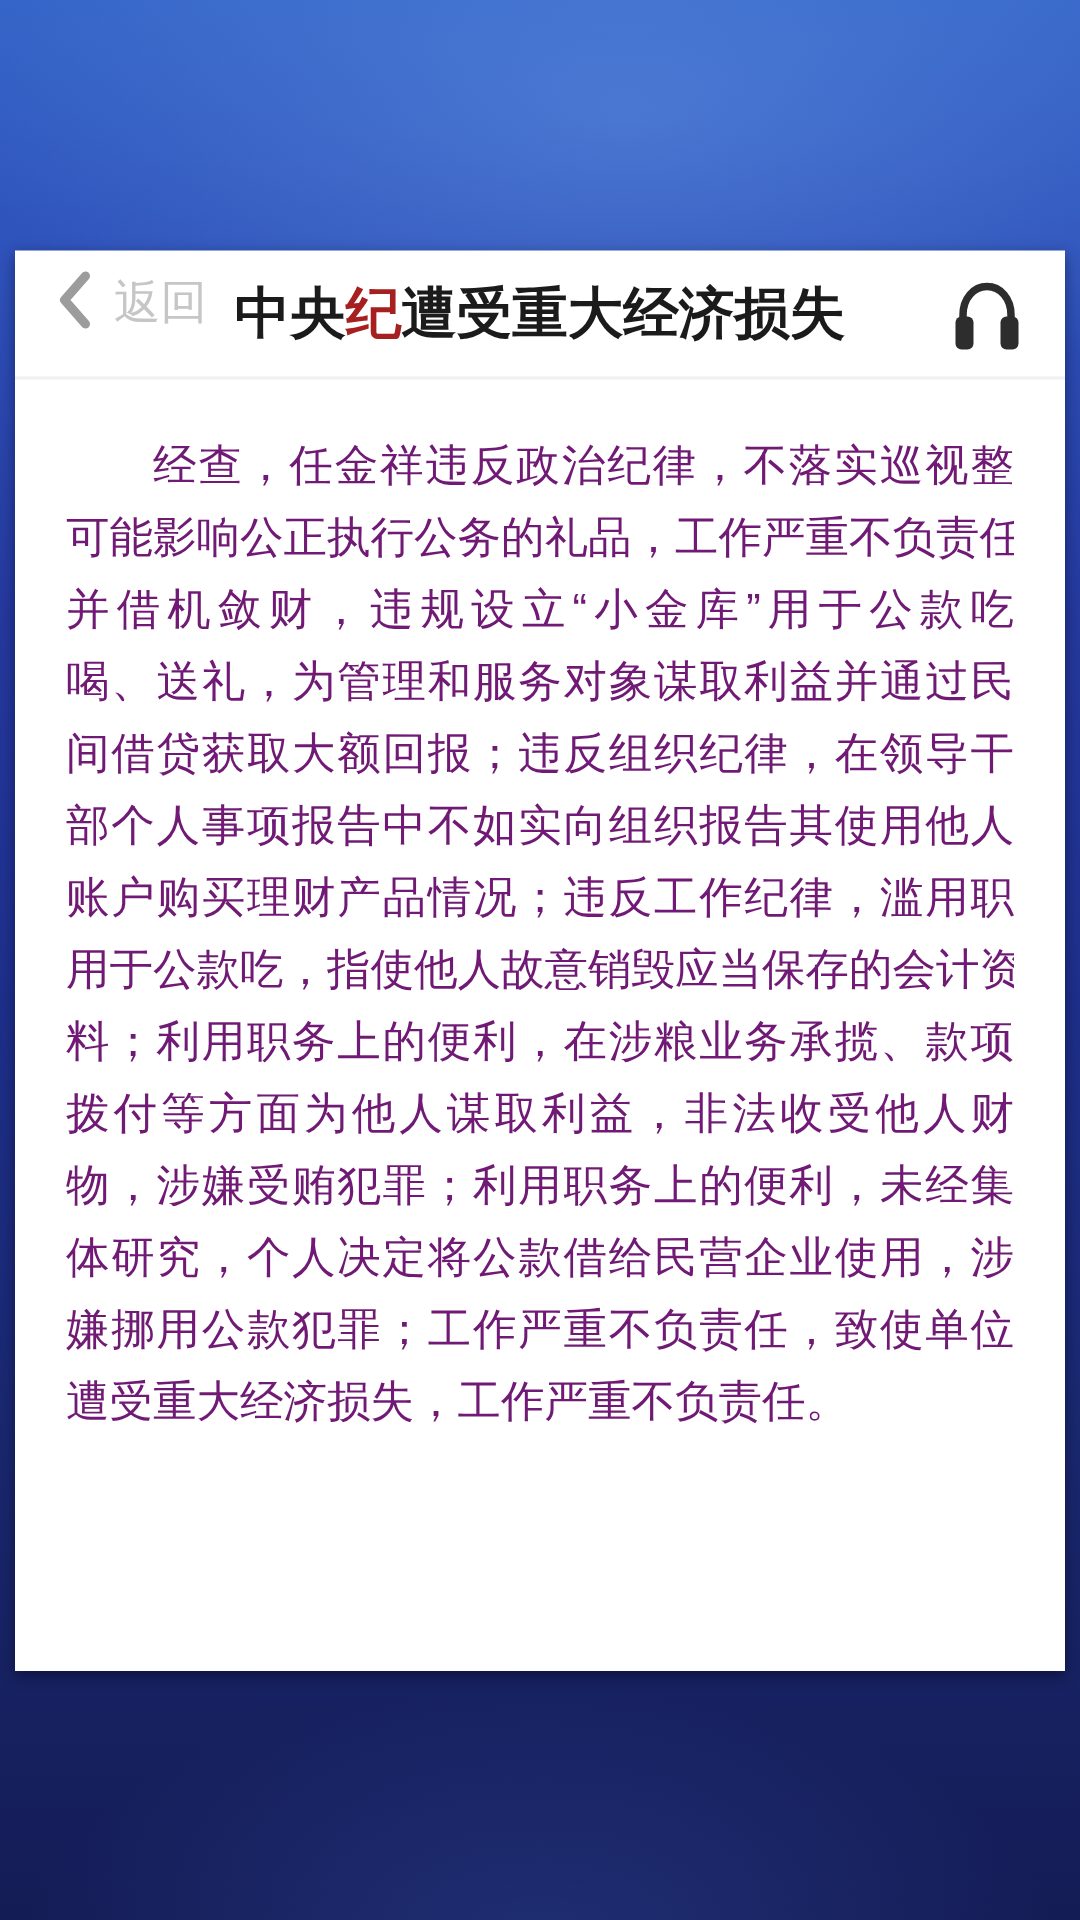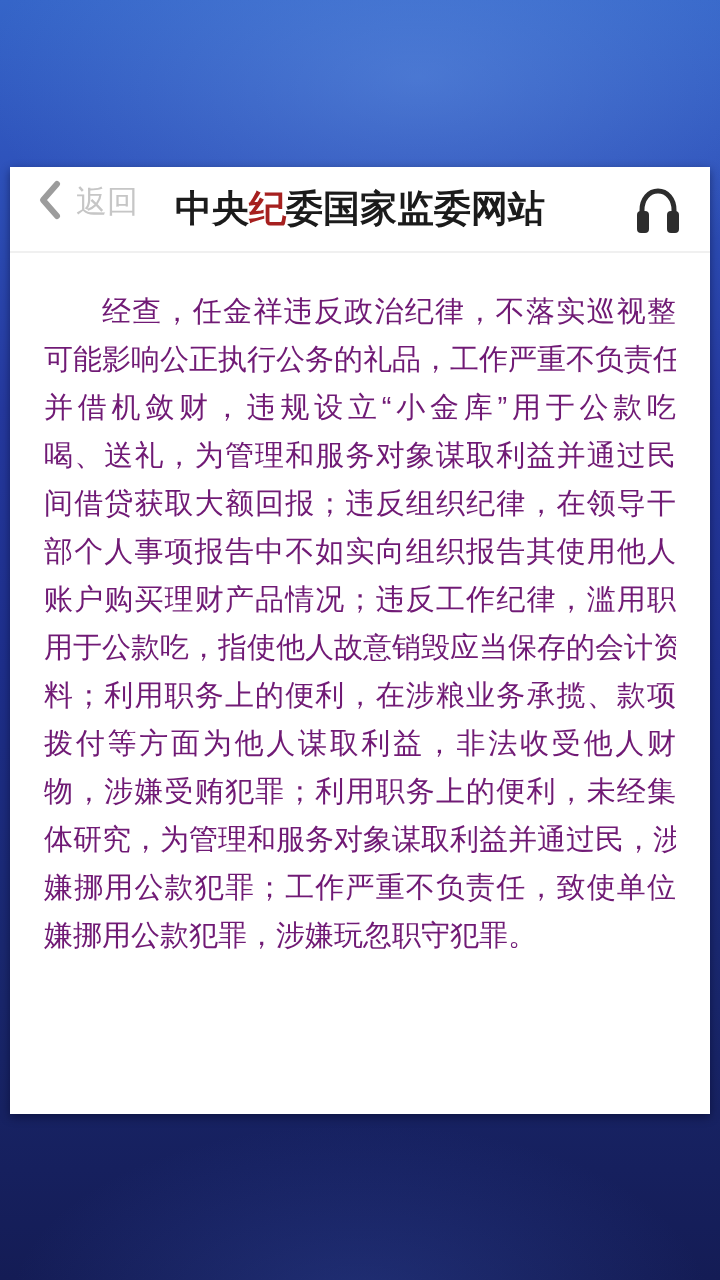--- a/index.html
+++ b/index.html
@@ -105,21 +105,21 @@
         <svg width="24" height="42" viewBox="0 0 24 42">
           <polyline points="19,5 5,21 19,37" fill="none" stroke="#9c9c9c" stroke-width="6" stroke-linecap="round" stroke-linejoin="round"></polyline>
         </svg>
       </span>
       <span class="back-label">返回</span>
     </div>
 
     <div class="page-title">
       <span>中央</span>
         <span class="title-accent">纪</span>
-        <span>委国家监委网站</span>
+        <span>遭受重大经济损失</span>
     </div>
 
     <div class="audio-button">
       <span style="display:flex;align-items:center;">
         <svg width="48" height="52" viewBox="0 0 48 52">
           <path d="M8 40 V27 C8 16 15 8 24 8 C33 8 40 16 40 27 V40" fill="none" stroke="#2d2d2d" stroke-width="5"></path>
           <rect x="3" y="28" width="12" height="22" rx="4" fill="#2d2d2d"></rect>
           <rect x="33" y="28" width="12" height="22" rx="4" fill="#2d2d2d"></rect>
         </svg>
       </span>
@@ -132,18 +132,18 @@
       <div class="text-line">可能影响公正执行公务的礼品，工作严重不负责任</div>
       <div class="text-line">并借机敛财，违规设立“小金库”用于公款吃</div>
       <div class="text-line">喝、送礼，为管理和服务对象谋取利益并通过民</div>
       <div class="text-line">间借贷获取大额回报；违反组织纪律，在领导干</div>
       <div class="text-line">部个人事项报告中不如实向组织报告其使用他人</div>
       <div class="text-line">账户购买理财产品情况；违反工作纪律，滥用职</div>
       <div class="text-line">用于公款吃，指使他人故意销毁应当保存的会计资</div>
       <div class="text-line">料；利用职务上的便利，在涉粮业务承揽、款项</div>
       <div class="text-line">拨付等方面为他人谋取利益，非法收受他人财</div>
       <div class="text-line">物，涉嫌受贿犯罪；利用职务上的便利，未经集</div>
-      <div class="text-line">体研究，为管理和服务对象谋取利益并通过民，涉</div>
+      <div class="text-line">体研究，个人决定将公款借给民营企业使用，涉</div>
       <div class="text-line">嫌挪用公款犯罪；工作严重不负责任，致使单位</div>
-      <div class="text-line last">嫌挪用公款犯罪，涉嫌玩忽职守犯罪。</div>
+      <div class="text-line last">遭受重大经济损失，工作严重不负责任。</div>
     </div>
 
 </div>
 
 </body></html>

